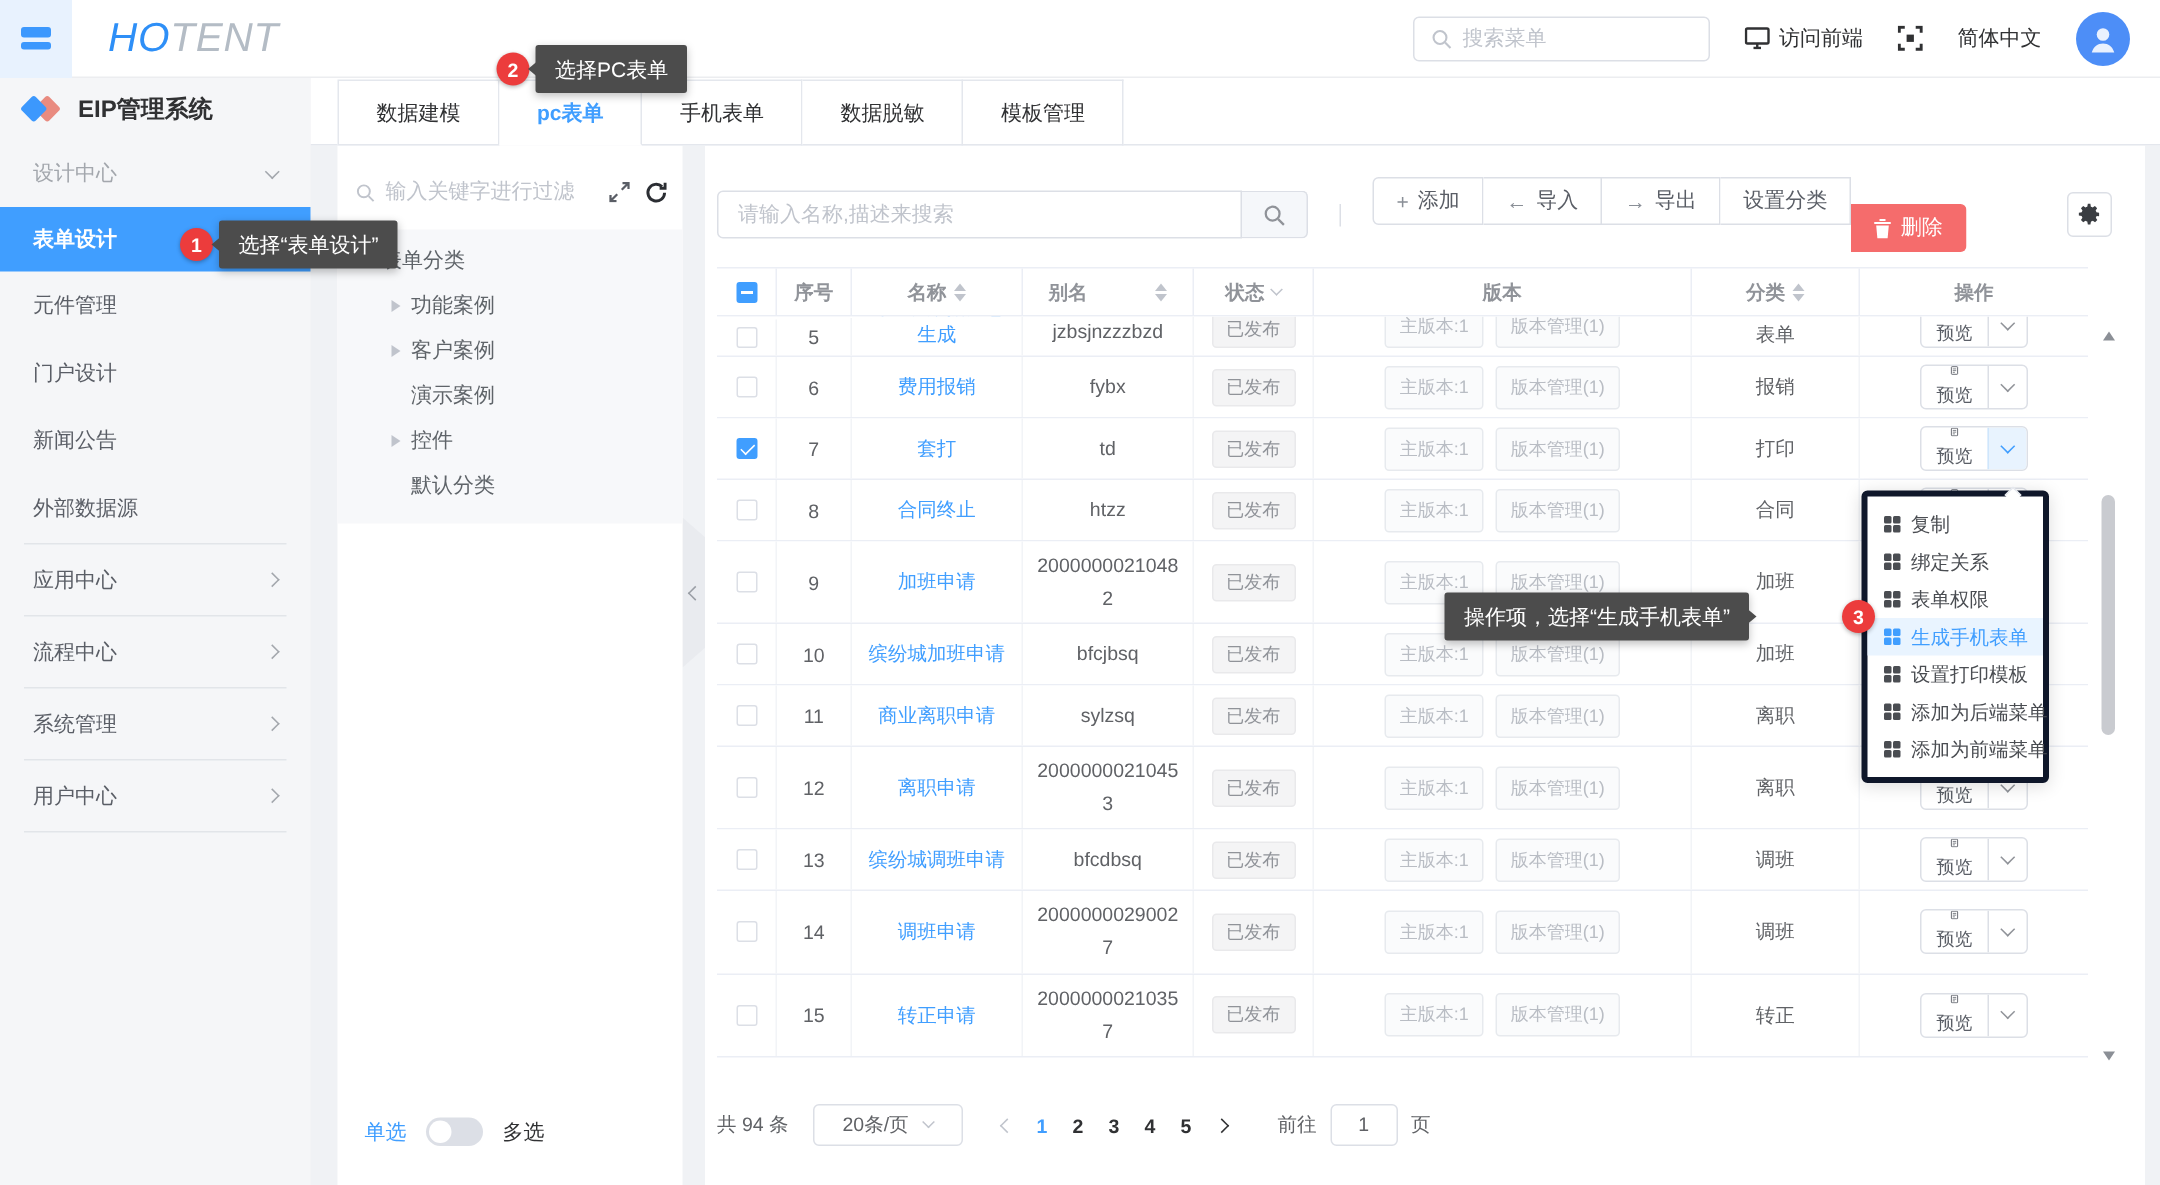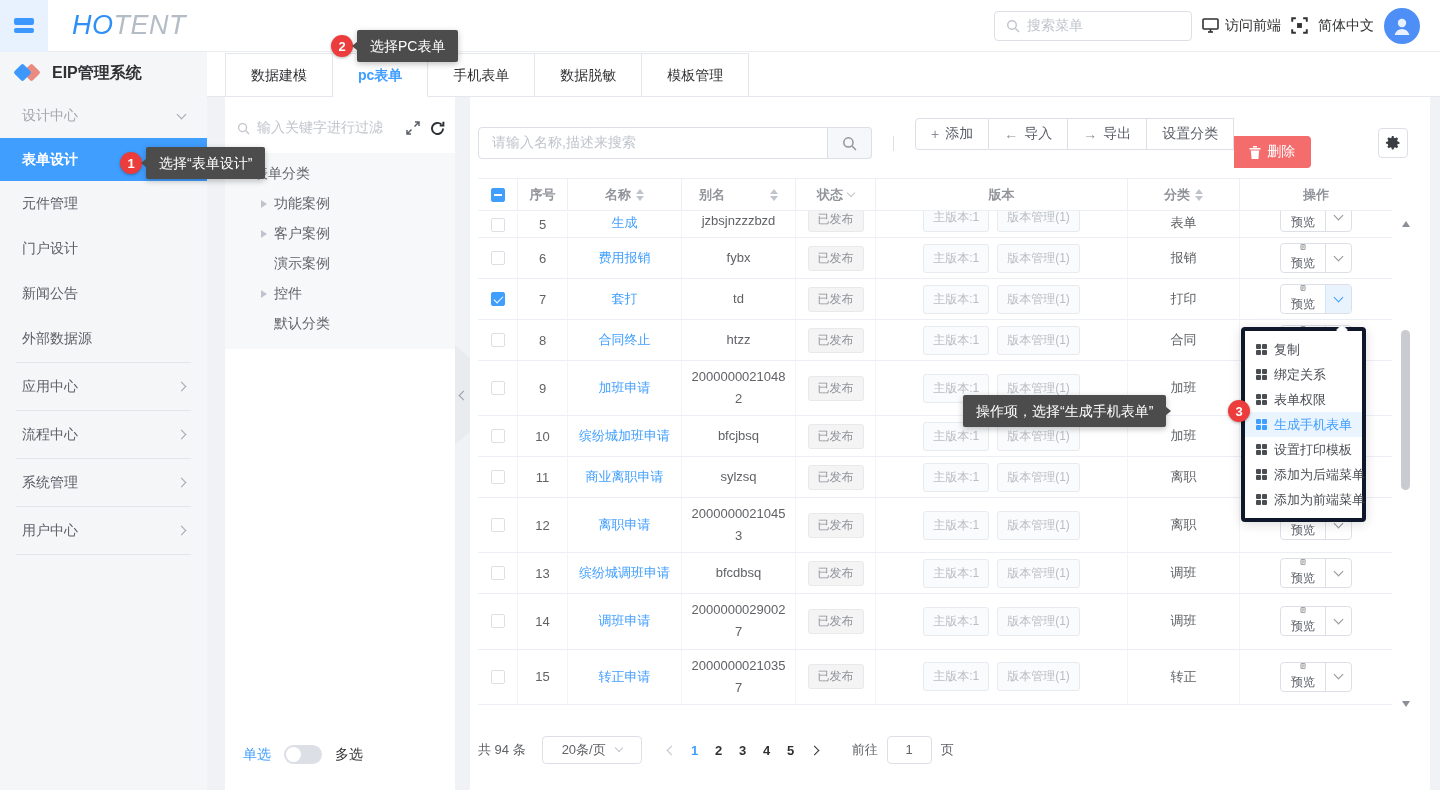--- a/index.html
+++ b/index.html
@@ -7,21 +7,21 @@
   body { position:relative; font-family:"Liberation Sans","DejaVu Sans",sans-serif; background:#f0f2f5; overflow:hidden; color:#606266; }
 
   
   .topbar { position:absolute; left:0; top:0; width:1440px; height:52px; background:#fff; border-bottom:1px solid #ecedf0; display:flex; align-items:center; z-index:5; }
   .burger { width:48px; height:52px; background:#e8f2fe; display:flex; flex-direction:column; justify-content:center; align-items:flex-start; padding-left:14px; gap:3px; cursor:pointer; }
   .burger i { display:block; background:#3c98fd; border-radius:2px; }
   .burger i.b1 { width:20px; height:7px; }
   .burger i.b2 { width:20px; height:5px; }
   .logo { margin-left:24px; font-size:27px; font-weight:normal; font-style:italic; letter-spacing:.5px; }
   .logo .p1 { color:#2e8ff7; } .logo .p2 { color:#b4bcc5; }
-  .top-right { margin-left:auto; display:flex; align-items:center; gap:10px; padding-right:20px; }
+  .top-right { margin-left:auto; display:flex; align-items:center; gap:23px; padding-right:20px; }
   .top-search { width:198px; height:30px; border:1px solid #dcdfe6; border-radius:4px; display:flex; align-items:center; gap:7px; padding:0 11px; color:#c0c4cc; font-size:14px; }
   .top-link { display:flex; align-items:center; gap:6px; font-size:14px; color:#303133; cursor:pointer; }
   .avatar { width:36px; height:36px; border-radius:50%; background:#4d8ef7; display:flex; align-items:center; justify-content:center; cursor:pointer; }
 
   
   .sidebar { position:absolute; left:0; top:52px; width:207px; bottom:0; background:#f5f6f8; z-index:4; }
   .brand { height:42px; display:flex; align-items:center; gap:12px; padding:0 16px; font-size:16px; font-weight:bold; color:#303133; }
   .dia { position:relative; width:24px; height:22px; }
   .dia i { position:absolute; width:13px; height:13px; transform:rotate(45deg); border-radius:2px; }
   .dia .d1 { left:0; top:4px; background:#3c98fd; }

